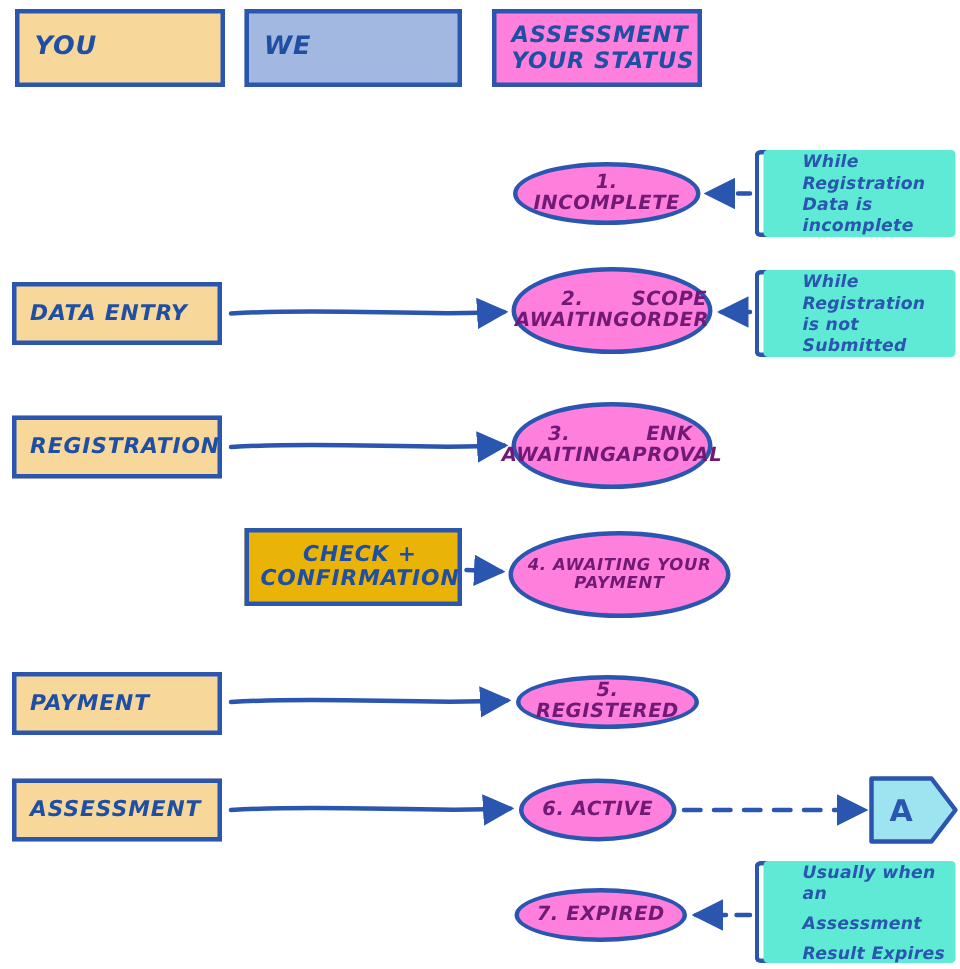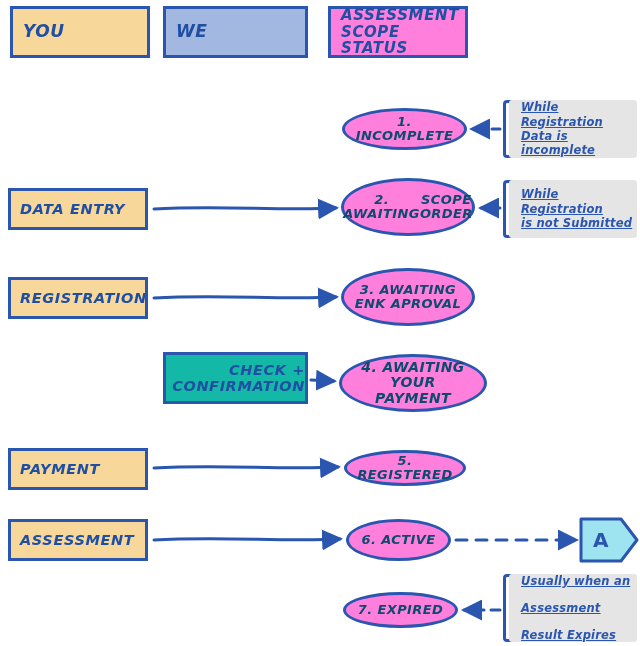--- a/index.html
+++ b/index.html
@@ -47,51 +47,50 @@
     padding-left: 9px;
     font-size: 14.5px;
   }
 
   .ellipse {
     position: absolute;
     box-sizing: border-box;
     border: 3px solid #2b56b0;
     border-radius: 50%;
     background: #ff7fdc;
-    color: #0c4a6e;
+    color: #701a75;
     font-family: "DejaVu Sans", sans-serif;
     font-weight: bold;
     font-style: italic;
     font-size: 13px;
     letter-spacing: 0.4px;
     line-height: 1.1;
     display: flex;
     align-items: center;
     justify-content: center;
     text-align: center;
     padding: 0 6px;
   }
-  .ellipse.small { font-size: 14px; }
+  .ellipse.small { font-size: 11px; }
 
   .note {
     position: absolute;
     box-sizing: border-box;
-    background: #e5e5e5;
+    background: #5eead4;
     color: #2b56b0;
     font-family: "DejaVu Sans", sans-serif;
     font-weight: bold;
     font-style: italic;
     font-size: 11.5px;
     line-height: 1.25;
     letter-spacing: 0.2px;
     display: flex;
     align-items: center;
-    padding-left: 12px;
+    padding-left: 26px;
     border-radius: 3px;
-    text-decoration: underline;
   }
   .note-bracket {
     position: absolute;
     box-sizing: border-box;
     border: 3px solid #2b56b0;
     border-right: none;
     border-radius: 4px 0 0 4px;
     width: 9px;
   }
 
@@ -127,54 +126,54 @@
   <div class="node hdr" style="left:163px; top:6px; width:145px; height:52px; background:#a3b8e0;">
     <span>WE</span>
   </div>
 
   <div class="node hdr" style="left:10px; top:6px; width:140px; height:52px; background:#f8d79a;">
     <span>YOU</span>
   </div>
 
   <div class="node hdr two-line" style="left:328px; top:6px; width:140px; height:52px; background:#ff7fdc; flex-direction:column; align-items:flex-start; justify-content:center;">
     <span>ASSESSMENT</span>
-    <span>SCOPE STATUS</span>
+    <span>YOUR STATUS</span>
   </div>
 
   <div class="node lane-box" style="left:8px; top:188px; width:140px; height:42px; background:#f8d79a;">
     <span>DATA ENTRY</span>
   </div>
 
   <div class="node lane-box" style="left:8px; top:277px; width:140px; height:42px; background:#f8d79a;">
     <span>REGISTRATION</span>
   </div>
 
   <div class="node lane-box" style="left:8px; top:448px; width:140px; height:42px; background:#f8d79a;">
     <span>PAYMENT</span>
   </div>
 
   <div class="node lane-box" style="left:8px; top:519px; width:140px; height:42px; background:#f8d79a;">
     <span>ASSESSMENT</span>
   </div>
 
-  <div class="node lane-box" style="left:163px; top:352px; width:145px; height:52px; background:#14b8a6; flex-direction:column; align-items:flex-end; justify-content:center;">
+  <div class="node lane-box" style="left:163px; top:352px; width:145px; height:52px; background:#eab308; flex-direction:column; align-items:center; justify-content:center;">
     <span>CHECK +</span>
     <span>CONFIRMATION</span>
   </div>
 
   <div class="ellipse" style="left:342px; top:108px; width:125px; height:42px;">
     <span>1. INCOMPLETE</span>
   </div>
 
   <div class="ellipse" style="left:341px; top:178px; width:134px; height:58px; flex-direction:row; justify-content:center;">
     <span>2. AWAITING</span>
     <span>SCOPE ORDER</span>
   </div>
 
-  <div class="ellipse" style="left:341px; top:268px; width:134px; height:58px; flex-direction:column; justify-content:center;">
+  <div class="ellipse" style="left:341px; top:268px; width:134px; height:58px; justify-content:center;">
     <span>3. AWAITING</span>
     <span>ENK APROVAL</span>
   </div>
 
   <div class="ellipse small" style="left:339px; top:354px; width:148px; height:58px; flex-direction:column; justify-content:center;">
     <span>4. AWAITING YOUR</span>
     <span>PAYMENT</span>
   </div>
 
   <div class="ellipse" style="left:344px; top:450px; width:122px; height:36px;">

